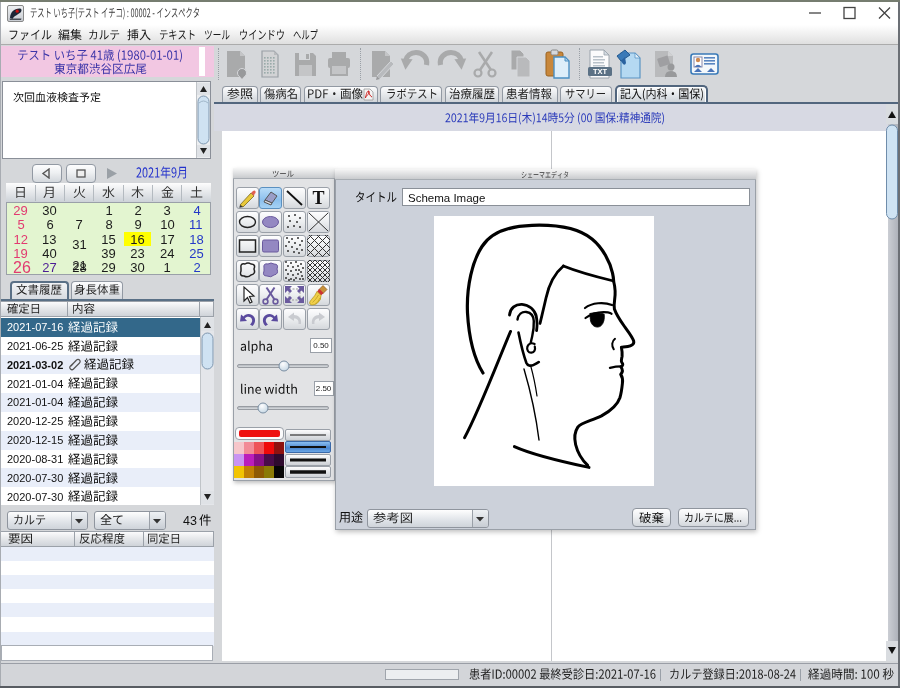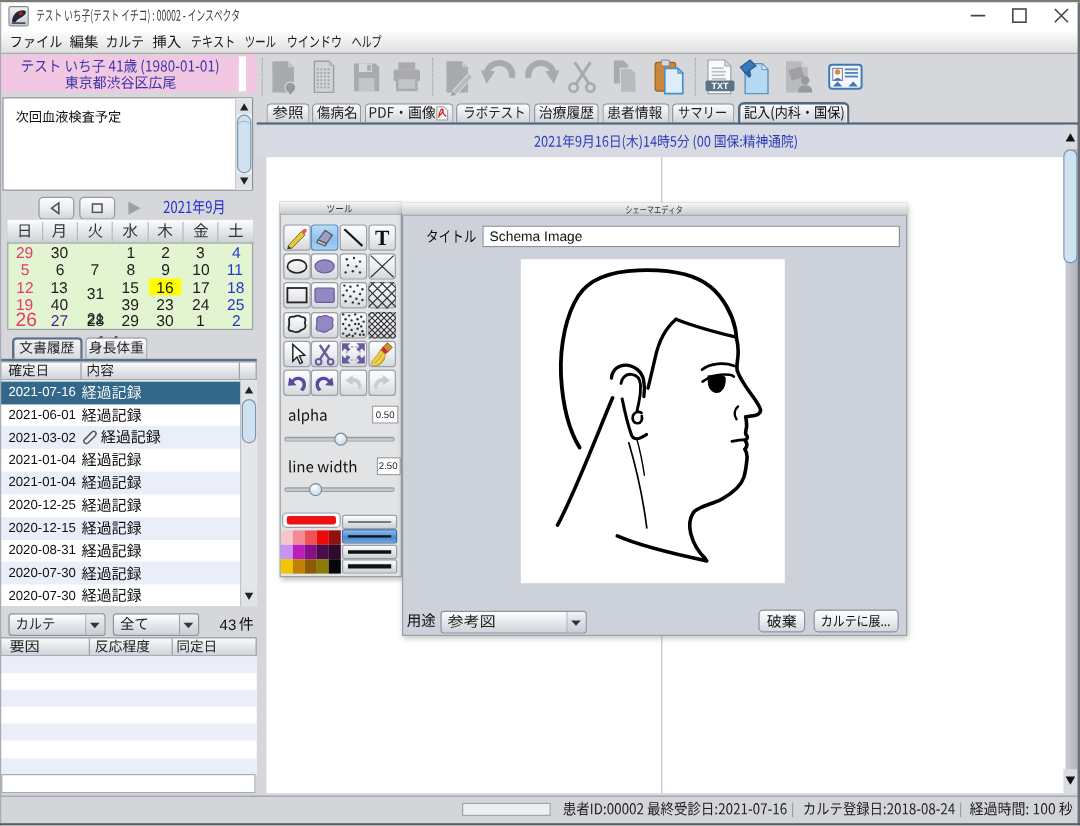--- a/index.html
+++ b/index.html
@@ -167,26 +167,26 @@
   </svg>
 <svg style="position:absolute;overflow:visible;left:72px;top:303px;" width="23.0" height="11.5" viewBox="0 -85 200 100" preserveAspectRatio="none">
     <path fill="#222" d="M10 -67L10 8L17 8L17 -60L46 -60C46 -46 42 -30 20 -18C22 -17 24 -14 25 -12C39 -20 46 -30 50 -39C59 -31 69 -20 74 -14L80 -18C74 -26 62 -38 52 -46C53 -51 54 -55 54 -60L83 -60L83 -2C83 -0 82 0 80 0C78 0 72 1 64 0C66 2 67 6 67 8C76 8 82 8 86 7C89 5 90 3 90 -2L90 -67L54 -67L54 -84L46 -84L46 -67ZM133 -63C127 -56 118 -49 109 -44C111 -43 113 -40 114 -38C124 -44 134 -52 140 -61ZM159 -59C168 -53 179 -45 185 -39L190 -44C184 -50 173 -58 164 -63ZM178 -22C183 -19 187 -16 192 -14C193 -16 195 -19 197 -21C181 -27 164 -39 154 -52L146 -52C138 -41 122 -27 104 -20C106 -18 108 -15 109 -13C113 -16 118 -18 122 -21L122 8L130 8L130 5L170 5L170 8L178 8ZM150 -45C156 -39 164 -32 173 -26L129 -26C138 -32 145 -39 150 -45ZM130 -2L130 -19L170 -19L170 -2ZM108 -75L108 -57L116 -57L116 -68L184 -68L184 -57L192 -57L192 -75L154 -75L154 -84L146 -84L146 -75Z"></path>
   </svg>
 <div class="" style="position:absolute;left:0px;top:317px;width:214px;height:188px;background:#fff;"></div>
 <div class="" style="position:absolute;left:0px;top:318px;width:200px;height:19px;background:#33688a;"></div>
 <div class="ab" style="left:7px;top:321px;font-size:11px;color:#ffffff;">2021-07-16</div>
 <svg style="position:absolute;overflow:visible;left:68px;top:321px;" width="50.0" height="12.5" viewBox="0 -85 400 100" preserveAspectRatio="none">
     <path fill="#ffffff" d="M30 -26C32 -20 35 -12 36 -7L42 -9C41 -14 38 -22 35 -28ZM9 -27C8 -18 6 -9 2 -3C4 -2 7 -1 8 -0C12 -6 14 -16 16 -26ZM82 -72C78 -66 74 -60 68 -55C62 -60 58 -66 55 -72ZM42 -79L42 -72L52 -72L48 -71C52 -63 56 -56 62 -51C55 -46 48 -43 40 -40C41 -39 43 -36 44 -34C52 -37 61 -41 68 -46C75 -41 84 -37 93 -34C94 -36 96 -39 97 -41C88 -43 81 -46 74 -50C82 -57 88 -66 92 -77L87 -79L85 -79ZM65 -39L65 -25L46 -25L46 -18L65 -18L65 -2L39 -2L39 5L96 5L96 -2L72 -2L72 -18L92 -18L92 -25L72 -25L72 -39ZM3 -39L4 -32L20 -33L20 8L26 8L26 -34L34 -34C35 -32 36 -30 36 -28L42 -31C41 -36 37 -45 32 -52L27 -49C29 -47 30 -43 32 -40L17 -40C24 -48 31 -60 37 -70L31 -73C28 -67 24 -61 20 -55C19 -57 17 -59 15 -61C18 -67 23 -75 26 -81L20 -84C17 -78 14 -71 11 -65L8 -68L4 -63C8 -59 14 -53 17 -49C14 -45 12 -42 10 -39ZM106 -77C112 -72 118 -65 121 -60L128 -65C124 -70 117 -77 111 -82ZM125 -44L105 -44L105 -38L117 -38L117 -12C113 -7 108 -3 104 -0L108 7C112 3 117 -2 121 -6C128 2 137 6 150 6C161 6 183 6 194 6C194 4 195 0 196 -2C184 -1 161 -0 150 -1C138 -1 129 -5 125 -12ZM158 -66L158 -50L149 -50L149 -75L176 -75L176 -66ZM164 -50L164 -61L176 -61L176 -50ZM142 -80L142 -50L134 -50L134 -6L141 -6L141 -44L184 -44L184 -14C184 -12 184 -12 183 -12C182 -12 178 -12 174 -12C174 -10 175 -8 176 -6C182 -6 186 -6 188 -7C190 -8 191 -10 191 -14L191 -50L183 -50L183 -80ZM149 -37L149 -12L155 -12L155 -16L175 -16L175 -37ZM155 -32L170 -32L170 -21L155 -21ZM209 -54L209 -48L240 -48L240 -54ZM209 -80L209 -74L240 -74L240 -80ZM209 -40L209 -34L240 -34L240 -40ZM204 -67L204 -61L244 -61L244 -67ZM248 -78L248 -71L284 -71L284 -46L249 -46L249 -5C249 5 252 7 263 7C265 7 280 7 283 7C293 7 295 2 296 -14C294 -14 291 -15 289 -17C289 -3 288 -0 282 -0C279 -0 266 -0 264 -0C258 -0 257 -1 257 -5L257 -39L284 -39L284 -33L291 -33L291 -78ZM208 -27L208 7L215 7L215 2L240 2L240 -27ZM215 -21L233 -21L233 -4L215 -4ZM389 -40C386 -36 381 -30 378 -26L382 -22C386 -26 391 -32 395 -36ZM345 -35C349 -31 354 -25 355 -21L361 -25C359 -29 354 -34 350 -38ZM308 -29C310 -23 311 -15 311 -10L317 -11C317 -16 315 -24 313 -30ZM336 -31C335 -26 333 -18 331 -13L336 -12C338 -16 340 -24 341 -30ZM343 -50L343 -44L365 -44L365 0C365 1 365 1 364 2C362 2 359 2 355 1C356 3 357 6 357 8C363 8 367 8 369 7C371 6 372 4 372 0L372 -24C376 -14 383 -4 393 2C394 0 396 -3 398 -4C383 -12 375 -28 372 -41L372 -44L396 -44L396 -50L388 -50L388 -80L348 -80L348 -74L381 -74L381 -65L350 -65L350 -59L381 -59L381 -50ZM321 -84C318 -76 311 -66 302 -58C303 -57 306 -55 307 -53C308 -55 310 -56 311 -57L311 -53L321 -53L321 -42L306 -42L306 -36L321 -36L321 -5L304 -2L306 5L342 -3L344 1C350 -3 357 -8 363 -13L361 -19C354 -14 347 -9 342 -6L342 -9L328 -6L328 -36L342 -36L342 -42L328 -42L328 -53L339 -53L339 -59L313 -59C318 -65 322 -72 325 -77C330 -72 336 -65 339 -60L344 -66C341 -71 334 -79 328 -84Z"></path>
   </svg>
-<div class="ab" style="left:7px;top:340px;font-size:11px;color:#111111;">2021-06-01</div>
+<div class="ab" style="left:7px;top:340px;font-size:11px;color:#111111;">2021-06-25</div>
 <svg style="position:absolute;overflow:visible;left:68px;top:340px;" width="50.0" height="12.5" viewBox="0 -85 400 100" preserveAspectRatio="none">
     <path fill="#111111" d="M30 -26C32 -20 35 -12 36 -7L42 -9C41 -14 38 -22 35 -28ZM9 -27C8 -18 6 -9 2 -3C4 -2 7 -1 8 -0C12 -6 14 -16 16 -26ZM82 -72C78 -66 74 -60 68 -55C62 -60 58 -66 55 -72ZM42 -79L42 -72L52 -72L48 -71C52 -63 56 -56 62 -51C55 -46 48 -43 40 -40C41 -39 43 -36 44 -34C52 -37 61 -41 68 -46C75 -41 84 -37 93 -34C94 -36 96 -39 97 -41C88 -43 81 -46 74 -50C82 -57 88 -66 92 -77L87 -79L85 -79ZM65 -39L65 -25L46 -25L46 -18L65 -18L65 -2L39 -2L39 5L96 5L96 -2L72 -2L72 -18L92 -18L92 -25L72 -25L72 -39ZM3 -39L4 -32L20 -33L20 8L26 8L26 -34L34 -34C35 -32 36 -30 36 -28L42 -31C41 -36 37 -45 32 -52L27 -49C29 -47 30 -43 32 -40L17 -40C24 -48 31 -60 37 -70L31 -73C28 -67 24 -61 20 -55C19 -57 17 -59 15 -61C18 -67 23 -75 26 -81L20 -84C17 -78 14 -71 11 -65L8 -68L4 -63C8 -59 14 -53 17 -49C14 -45 12 -42 10 -39ZM106 -77C112 -72 118 -65 121 -60L128 -65C124 -70 117 -77 111 -82ZM125 -44L105 -44L105 -38L117 -38L117 -12C113 -7 108 -3 104 -0L108 7C112 3 117 -2 121 -6C128 2 137 6 150 6C161 6 183 6 194 6C194 4 195 0 196 -2C184 -1 161 -0 150 -1C138 -1 129 -5 125 -12ZM158 -66L158 -50L149 -50L149 -75L176 -75L176 -66ZM164 -50L164 -61L176 -61L176 -50ZM142 -80L142 -50L134 -50L134 -6L141 -6L141 -44L184 -44L184 -14C184 -12 184 -12 183 -12C182 -12 178 -12 174 -12C174 -10 175 -8 176 -6C182 -6 186 -6 188 -7C190 -8 191 -10 191 -14L191 -50L183 -50L183 -80ZM149 -37L149 -12L155 -12L155 -16L175 -16L175 -37ZM155 -32L170 -32L170 -21L155 -21ZM209 -54L209 -48L240 -48L240 -54ZM209 -80L209 -74L240 -74L240 -80ZM209 -40L209 -34L240 -34L240 -40ZM204 -67L204 -61L244 -61L244 -67ZM248 -78L248 -71L284 -71L284 -46L249 -46L249 -5C249 5 252 7 263 7C265 7 280 7 283 7C293 7 295 2 296 -14C294 -14 291 -15 289 -17C289 -3 288 -0 282 -0C279 -0 266 -0 264 -0C258 -0 257 -1 257 -5L257 -39L284 -39L284 -33L291 -33L291 -78ZM208 -27L208 7L215 7L215 2L240 2L240 -27ZM215 -21L233 -21L233 -4L215 -4ZM389 -40C386 -36 381 -30 378 -26L382 -22C386 -26 391 -32 395 -36ZM345 -35C349 -31 354 -25 355 -21L361 -25C359 -29 354 -34 350 -38ZM308 -29C310 -23 311 -15 311 -10L317 -11C317 -16 315 -24 313 -30ZM336 -31C335 -26 333 -18 331 -13L336 -12C338 -16 340 -24 341 -30ZM343 -50L343 -44L365 -44L365 0C365 1 365 1 364 2C362 2 359 2 355 1C356 3 357 6 357 8C363 8 367 8 369 7C371 6 372 4 372 0L372 -24C376 -14 383 -4 393 2C394 0 396 -3 398 -4C383 -12 375 -28 372 -41L372 -44L396 -44L396 -50L388 -50L388 -80L348 -80L348 -74L381 -74L381 -65L350 -65L350 -59L381 -59L381 -50ZM321 -84C318 -76 311 -66 302 -58C303 -57 306 -55 307 -53C308 -55 310 -56 311 -57L311 -53L321 -53L321 -42L306 -42L306 -36L321 -36L321 -5L304 -2L306 5L342 -3L344 1C350 -3 357 -8 363 -13L361 -19C354 -14 347 -9 342 -6L342 -9L328 -6L328 -36L342 -36L342 -42L328 -42L328 -53L339 -53L339 -59L313 -59C318 -65 322 -72 325 -77C330 -72 336 -65 339 -60L344 -66C341 -71 334 -79 328 -84Z"></path>
   </svg>
 <div class="" style="position:absolute;left:0px;top:355px;width:200px;height:19px;background:#e9eef9;"></div>
-<div class="ab" style="left:7px;top:359px;font-size:11px;color:#111111;">2021-03-02</div>
+<div class="ab" style="left:7px;top:359px;font-size:11px;color:#111111;font-weight:bold;">2021-03-02</div>
 <svg class="ab" style="left:68px;top:358px" width="14" height="13" viewBox="0 0 14 13">
 <path d="M3 8 L8 2.5 Q10 0.5 11.5 2 Q13 3.5 11 5.5 L5.5 11 Q4 12.5 2.5 11 Q1 9.5 2.5 8 L8 2.8" stroke="#555" stroke-width="1.2" fill="none"></path>
   </svg>
 <svg style="position:absolute;overflow:visible;left:84px;top:358px;" width="50.0" height="12.5" viewBox="0 -85 400 100" preserveAspectRatio="none">
     <path fill="#111111" d="M30 -26C32 -20 35 -12 36 -7L42 -9C41 -14 38 -22 35 -28ZM9 -27C8 -18 6 -9 2 -3C4 -2 7 -1 8 -0C12 -6 14 -16 16 -26ZM82 -72C78 -66 74 -60 68 -55C62 -60 58 -66 55 -72ZM42 -79L42 -72L52 -72L48 -71C52 -63 56 -56 62 -51C55 -46 48 -43 40 -40C41 -39 43 -36 44 -34C52 -37 61 -41 68 -46C75 -41 84 -37 93 -34C94 -36 96 -39 97 -41C88 -43 81 -46 74 -50C82 -57 88 -66 92 -77L87 -79L85 -79ZM65 -39L65 -25L46 -25L46 -18L65 -18L65 -2L39 -2L39 5L96 5L96 -2L72 -2L72 -18L92 -18L92 -25L72 -25L72 -39ZM3 -39L4 -32L20 -33L20 8L26 8L26 -34L34 -34C35 -32 36 -30 36 -28L42 -31C41 -36 37 -45 32 -52L27 -49C29 -47 30 -43 32 -40L17 -40C24 -48 31 -60 37 -70L31 -73C28 -67 24 -61 20 -55C19 -57 17 -59 15 -61C18 -67 23 -75 26 -81L20 -84C17 -78 14 -71 11 -65L8 -68L4 -63C8 -59 14 -53 17 -49C14 -45 12 -42 10 -39ZM106 -77C112 -72 118 -65 121 -60L128 -65C124 -70 117 -77 111 -82ZM125 -44L105 -44L105 -38L117 -38L117 -12C113 -7 108 -3 104 -0L108 7C112 3 117 -2 121 -6C128 2 137 6 150 6C161 6 183 6 194 6C194 4 195 0 196 -2C184 -1 161 -0 150 -1C138 -1 129 -5 125 -12ZM158 -66L158 -50L149 -50L149 -75L176 -75L176 -66ZM164 -50L164 -61L176 -61L176 -50ZM142 -80L142 -50L134 -50L134 -6L141 -6L141 -44L184 -44L184 -14C184 -12 184 -12 183 -12C182 -12 178 -12 174 -12C174 -10 175 -8 176 -6C182 -6 186 -6 188 -7C190 -8 191 -10 191 -14L191 -50L183 -50L183 -80ZM149 -37L149 -12L155 -12L155 -16L175 -16L175 -37ZM155 -32L170 -32L170 -21L155 -21ZM209 -54L209 -48L240 -48L240 -54ZM209 -80L209 -74L240 -74L240 -80ZM209 -40L209 -34L240 -34L240 -40ZM204 -67L204 -61L244 -61L244 -67ZM248 -78L248 -71L284 -71L284 -46L249 -46L249 -5C249 5 252 7 263 7C265 7 280 7 283 7C293 7 295 2 296 -14C294 -14 291 -15 289 -17C289 -3 288 -0 282 -0C279 -0 266 -0 264 -0C258 -0 257 -1 257 -5L257 -39L284 -39L284 -33L291 -33L291 -78ZM208 -27L208 7L215 7L215 2L240 2L240 -27ZM215 -21L233 -21L233 -4L215 -4ZM389 -40C386 -36 381 -30 378 -26L382 -22C386 -26 391 -32 395 -36ZM345 -35C349 -31 354 -25 355 -21L361 -25C359 -29 354 -34 350 -38ZM308 -29C310 -23 311 -15 311 -10L317 -11C317 -16 315 -24 313 -30ZM336 -31C335 -26 333 -18 331 -13L336 -12C338 -16 340 -24 341 -30ZM343 -50L343 -44L365 -44L365 0C365 1 365 1 364 2C362 2 359 2 355 1C356 3 357 6 357 8C363 8 367 8 369 7C371 6 372 4 372 0L372 -24C376 -14 383 -4 393 2C394 0 396 -3 398 -4C383 -12 375 -28 372 -41L372 -44L396 -44L396 -50L388 -50L388 -80L348 -80L348 -74L381 -74L381 -65L350 -65L350 -59L381 -59L381 -50ZM321 -84C318 -76 311 -66 302 -58C303 -57 306 -55 307 -53C308 -55 310 -56 311 -57L311 -53L321 -53L321 -42L306 -42L306 -36L321 -36L321 -5L304 -2L306 5L342 -3L344 1C350 -3 357 -8 363 -13L361 -19C354 -14 347 -9 342 -6L342 -9L328 -6L328 -36L342 -36L342 -42L328 -42L328 -53L339 -53L339 -59L313 -59C318 -65 322 -72 325 -77C330 -72 336 -65 339 -60L344 -66C341 -71 334 -79 328 -84Z"></path>
   </svg>
 <div class="ab" style="left:7px;top:378px;font-size:11px;color:#111111;">2021-01-04</div>
 <svg style="position:absolute;overflow:visible;left:68px;top:377px;" width="50.0" height="12.5" viewBox="0 -85 400 100" preserveAspectRatio="none">
     <path fill="#111111" d="M30 -26C32 -20 35 -12 36 -7L42 -9C41 -14 38 -22 35 -28ZM9 -27C8 -18 6 -9 2 -3C4 -2 7 -1 8 -0C12 -6 14 -16 16 -26ZM82 -72C78 -66 74 -60 68 -55C62 -60 58 -66 55 -72ZM42 -79L42 -72L52 -72L48 -71C52 -63 56 -56 62 -51C55 -46 48 -43 40 -40C41 -39 43 -36 44 -34C52 -37 61 -41 68 -46C75 -41 84 -37 93 -34C94 -36 96 -39 97 -41C88 -43 81 -46 74 -50C82 -57 88 -66 92 -77L87 -79L85 -79ZM65 -39L65 -25L46 -25L46 -18L65 -18L65 -2L39 -2L39 5L96 5L96 -2L72 -2L72 -18L92 -18L92 -25L72 -25L72 -39ZM3 -39L4 -32L20 -33L20 8L26 8L26 -34L34 -34C35 -32 36 -30 36 -28L42 -31C41 -36 37 -45 32 -52L27 -49C29 -47 30 -43 32 -40L17 -40C24 -48 31 -60 37 -70L31 -73C28 -67 24 -61 20 -55C19 -57 17 -59 15 -61C18 -67 23 -75 26 -81L20 -84C17 -78 14 -71 11 -65L8 -68L4 -63C8 -59 14 -53 17 -49C14 -45 12 -42 10 -39ZM106 -77C112 -72 118 -65 121 -60L128 -65C124 -70 117 -77 111 -82ZM125 -44L105 -44L105 -38L117 -38L117 -12C113 -7 108 -3 104 -0L108 7C112 3 117 -2 121 -6C128 2 137 6 150 6C161 6 183 6 194 6C194 4 195 0 196 -2C184 -1 161 -0 150 -1C138 -1 129 -5 125 -12ZM158 -66L158 -50L149 -50L149 -75L176 -75L176 -66ZM164 -50L164 -61L176 -61L176 -50ZM142 -80L142 -50L134 -50L134 -6L141 -6L141 -44L184 -44L184 -14C184 -12 184 -12 183 -12C182 -12 178 -12 174 -12C174 -10 175 -8 176 -6C182 -6 186 -6 188 -7C190 -8 191 -10 191 -14L191 -50L183 -50L183 -80ZM149 -37L149 -12L155 -12L155 -16L175 -16L175 -37ZM155 -32L170 -32L170 -21L155 -21ZM209 -54L209 -48L240 -48L240 -54ZM209 -80L209 -74L240 -74L240 -80ZM209 -40L209 -34L240 -34L240 -40ZM204 -67L204 -61L244 -61L244 -67ZM248 -78L248 -71L284 -71L284 -46L249 -46L249 -5C249 5 252 7 263 7C265 7 280 7 283 7C293 7 295 2 296 -14C294 -14 291 -15 289 -17C289 -3 288 -0 282 -0C279 -0 266 -0 264 -0C258 -0 257 -1 257 -5L257 -39L284 -39L284 -33L291 -33L291 -78ZM208 -27L208 7L215 7L215 2L240 2L240 -27ZM215 -21L233 -21L233 -4L215 -4ZM389 -40C386 -36 381 -30 378 -26L382 -22C386 -26 391 -32 395 -36ZM345 -35C349 -31 354 -25 355 -21L361 -25C359 -29 354 -34 350 -38ZM308 -29C310 -23 311 -15 311 -10L317 -11C317 -16 315 -24 313 -30ZM336 -31C335 -26 333 -18 331 -13L336 -12C338 -16 340 -24 341 -30ZM343 -50L343 -44L365 -44L365 0C365 1 365 1 364 2C362 2 359 2 355 1C356 3 357 6 357 8C363 8 367 8 369 7C371 6 372 4 372 0L372 -24C376 -14 383 -4 393 2C394 0 396 -3 398 -4C383 -12 375 -28 372 -41L372 -44L396 -44L396 -50L388 -50L388 -80L348 -80L348 -74L381 -74L381 -65L350 -65L350 -59L381 -59L381 -50ZM321 -84C318 -76 311 -66 302 -58C303 -57 306 -55 307 -53C308 -55 310 -56 311 -57L311 -53L321 -53L321 -42L306 -42L306 -36L321 -36L321 -5L304 -2L306 5L342 -3L344 1C350 -3 357 -8 363 -13L361 -19C354 -14 347 -9 342 -6L342 -9L328 -6L328 -36L342 -36L342 -42L328 -42L328 -53L339 -53L339 -59L313 -59C318 -65 322 -72 325 -77C330 -72 336 -65 339 -60L344 -66C341 -71 334 -79 328 -84Z"></path>
   </svg>

